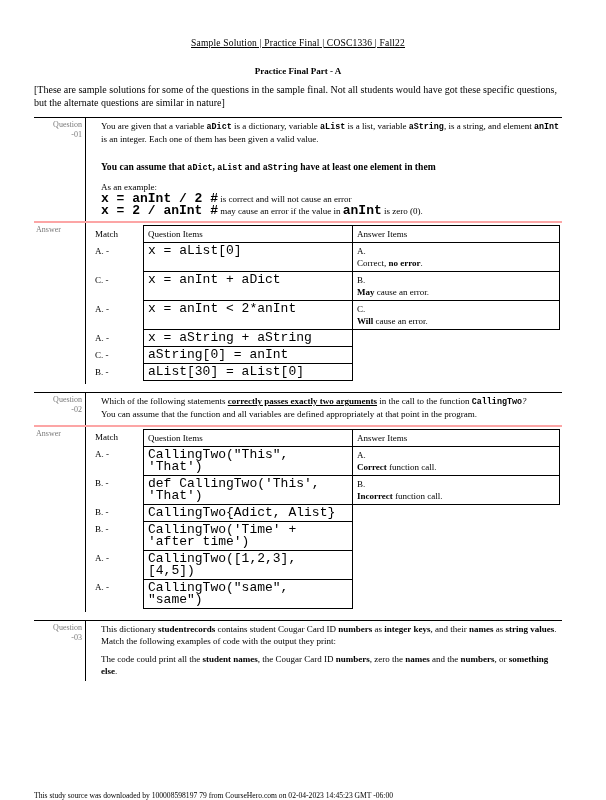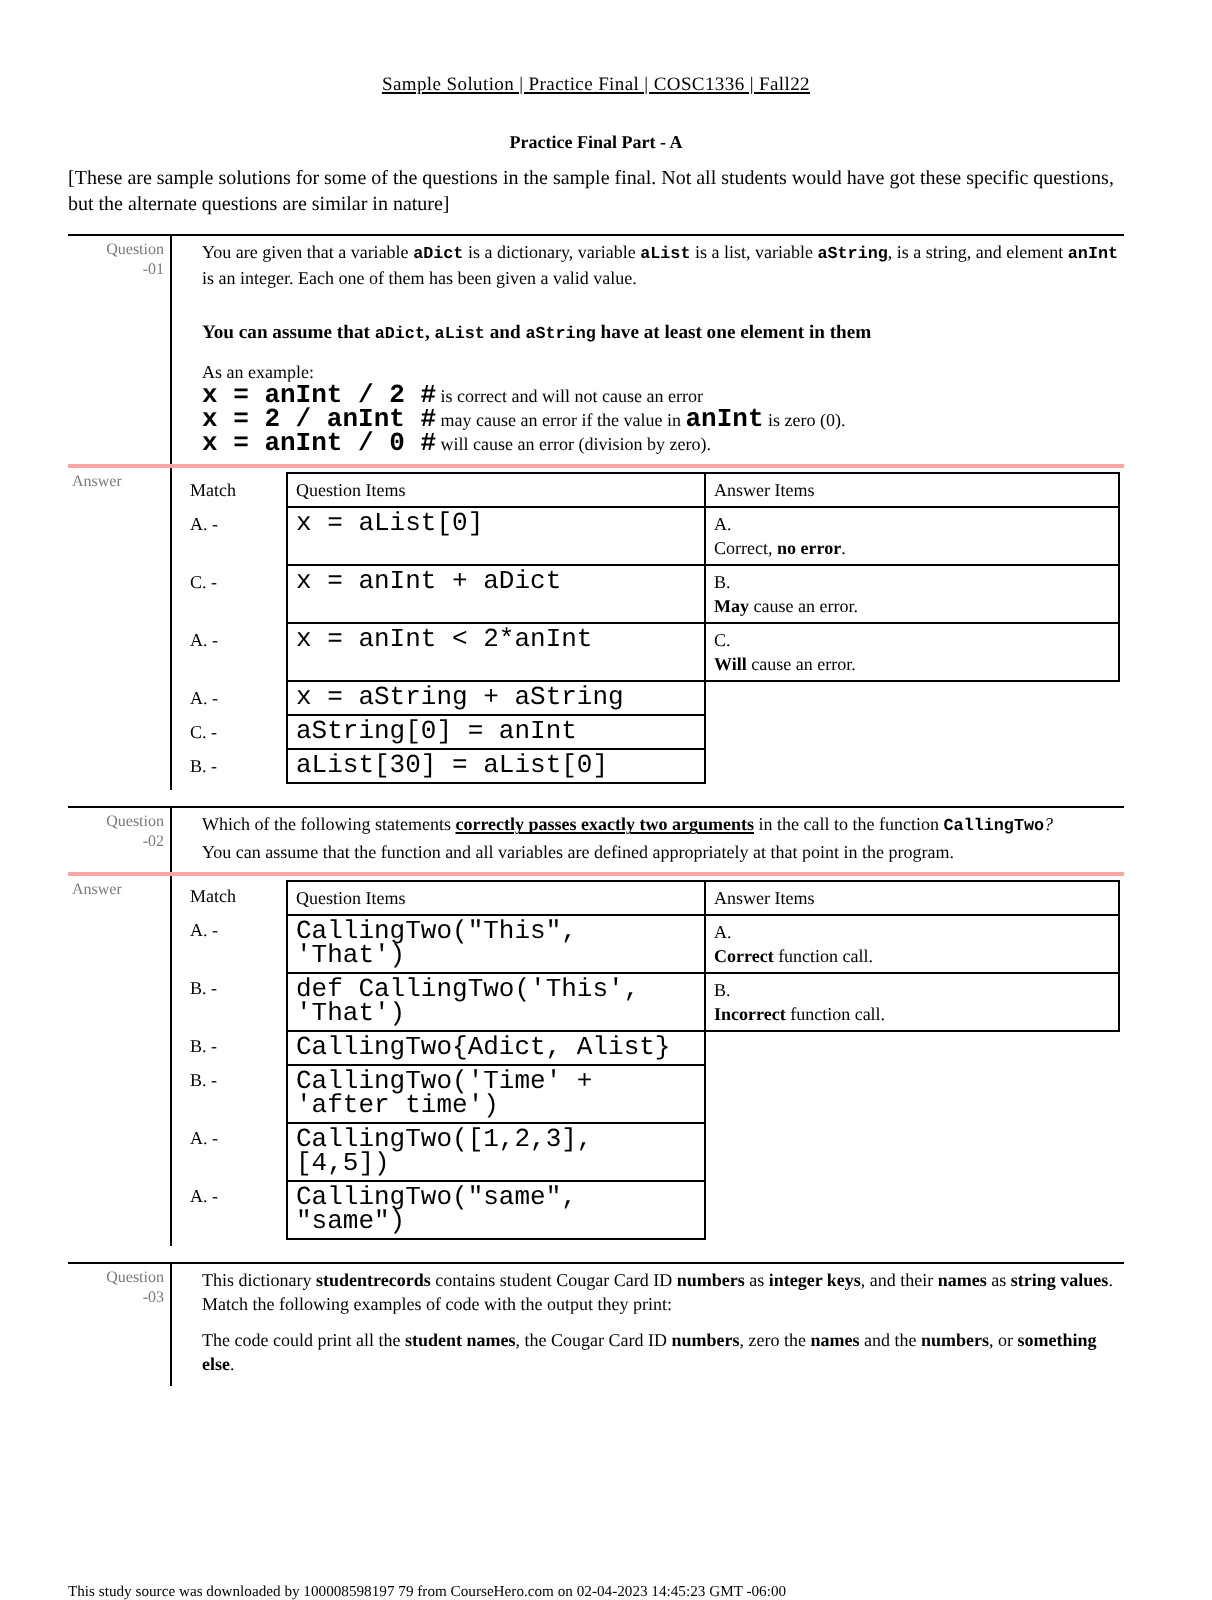--- a/index.html
+++ b/index.html
@@ -159,21 +159,20 @@
         <div>Question</div>
         <div>-01</div>
       </div>
       <div class="qbody">
         <p class="tight"><span>You are given that a variable </span><span class="mono">aDict</span><span> is a dictionary, variable </span><span class="mono">aList</span><span> is a list, variable </span><span class="mono">aString</span><span>, is a string, and element </span><span class="mono">anInt</span><span> is an integer. Each one of them has been given a valid value.</span></p>
         <p class="bigbold mt4"><span>You can assume that </span><span class="mono">aDict</span><span>, </span><span class="mono">aList</span><span> and </span><span class="mono">aString</span><span> have at least one element in them</span></p>
         <div class="spacer-line"></div>
         <p class="tight">As an example:</p>
         <p class="tight"><span class="code">x = anInt / 2 #</span><span> is correct and will not cause an error</span></p>
         <p class="tight"><span class="code">x = 2 / anInt #</span><span> may cause an error if the value in </span><span class="code">anInt</span><span> is zero (0).</span></p>
-        <p class="tight"><span class="code">x = anInt / 0 #</span><span> will cause an error (division by zero).</span></p>
       </div>
     </div>
 
     <div class="ablock">
       <div class="alabel">Answer</div>
       <div class="abody">
         <table class="mtable">
           <tbody>
               <tr>
             <td class="nb col-match hdr">Match</td>

